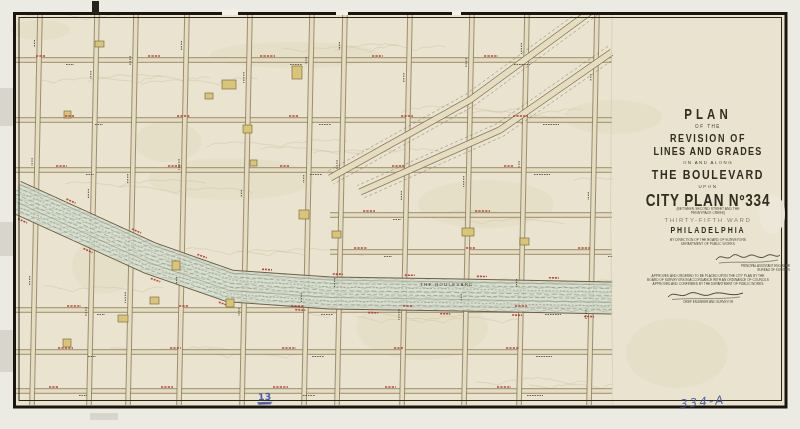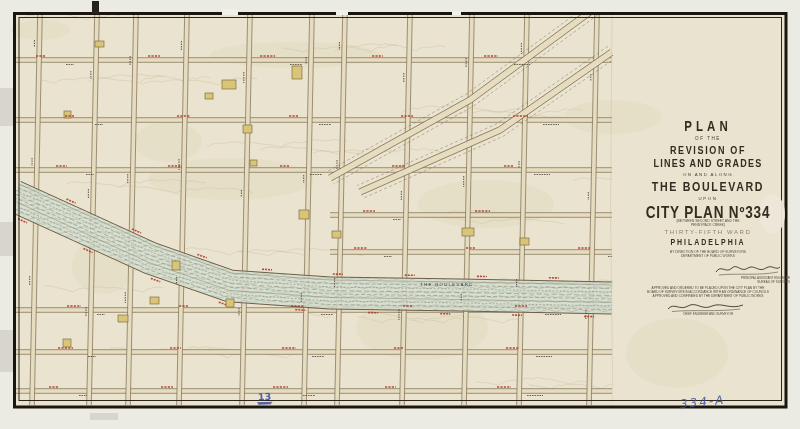--- a/index.html
+++ b/index.html
@@ -1,19 +1,19 @@
 <!DOCTYPE html>
 <html><head>
 <meta charset="utf-8">
 <style>
   html,body{margin:0;padding:0;}
   body{width:800px;height:429px;position:relative;overflow:hidden;
        background:#ecebe3;font-family:"Liberation Sans",sans-serif;}
   #map{position:absolute;left:0;top:0;}
-  .title-block{position:absolute;left:616px;top:16px;width:184px;height:371px;color:#332d21;}
+  .title-block{position:absolute;left:616px;top:4px;width:184px;height:371px;color:#332d21;}
   .t{position:absolute;left:0;right:0;text-align:center;line-height:1;white-space:nowrap;}
   .cond{transform:scaleX(.82);}
   .l-plan{top:103px;font-size:14px;font-weight:bold;letter-spacing:5px;}
   .l-ofthe{top:121px;font-size:4.6px;letter-spacing:1.5px;color:#4a4435;}
   .l-revision{top:129px;font-size:11px;font-weight:bold;letter-spacing:2px;}
   .l-lines{top:141.5px;font-size:11px;font-weight:bold;letter-spacing:1.5px;}
   .l-onalong{top:157px;font-size:4.4px;letter-spacing:1.4px;color:#4a4435;}
   .l-blvd{top:164px;font-size:13px;font-weight:bold;letter-spacing:2px;}
   .l-upon{top:181px;font-size:4.4px;letter-spacing:1.6px;color:#4a4435;}
   .l-cityplan{top:188px;font-size:16.5px;font-weight:bold;letter-spacing:1px;}

